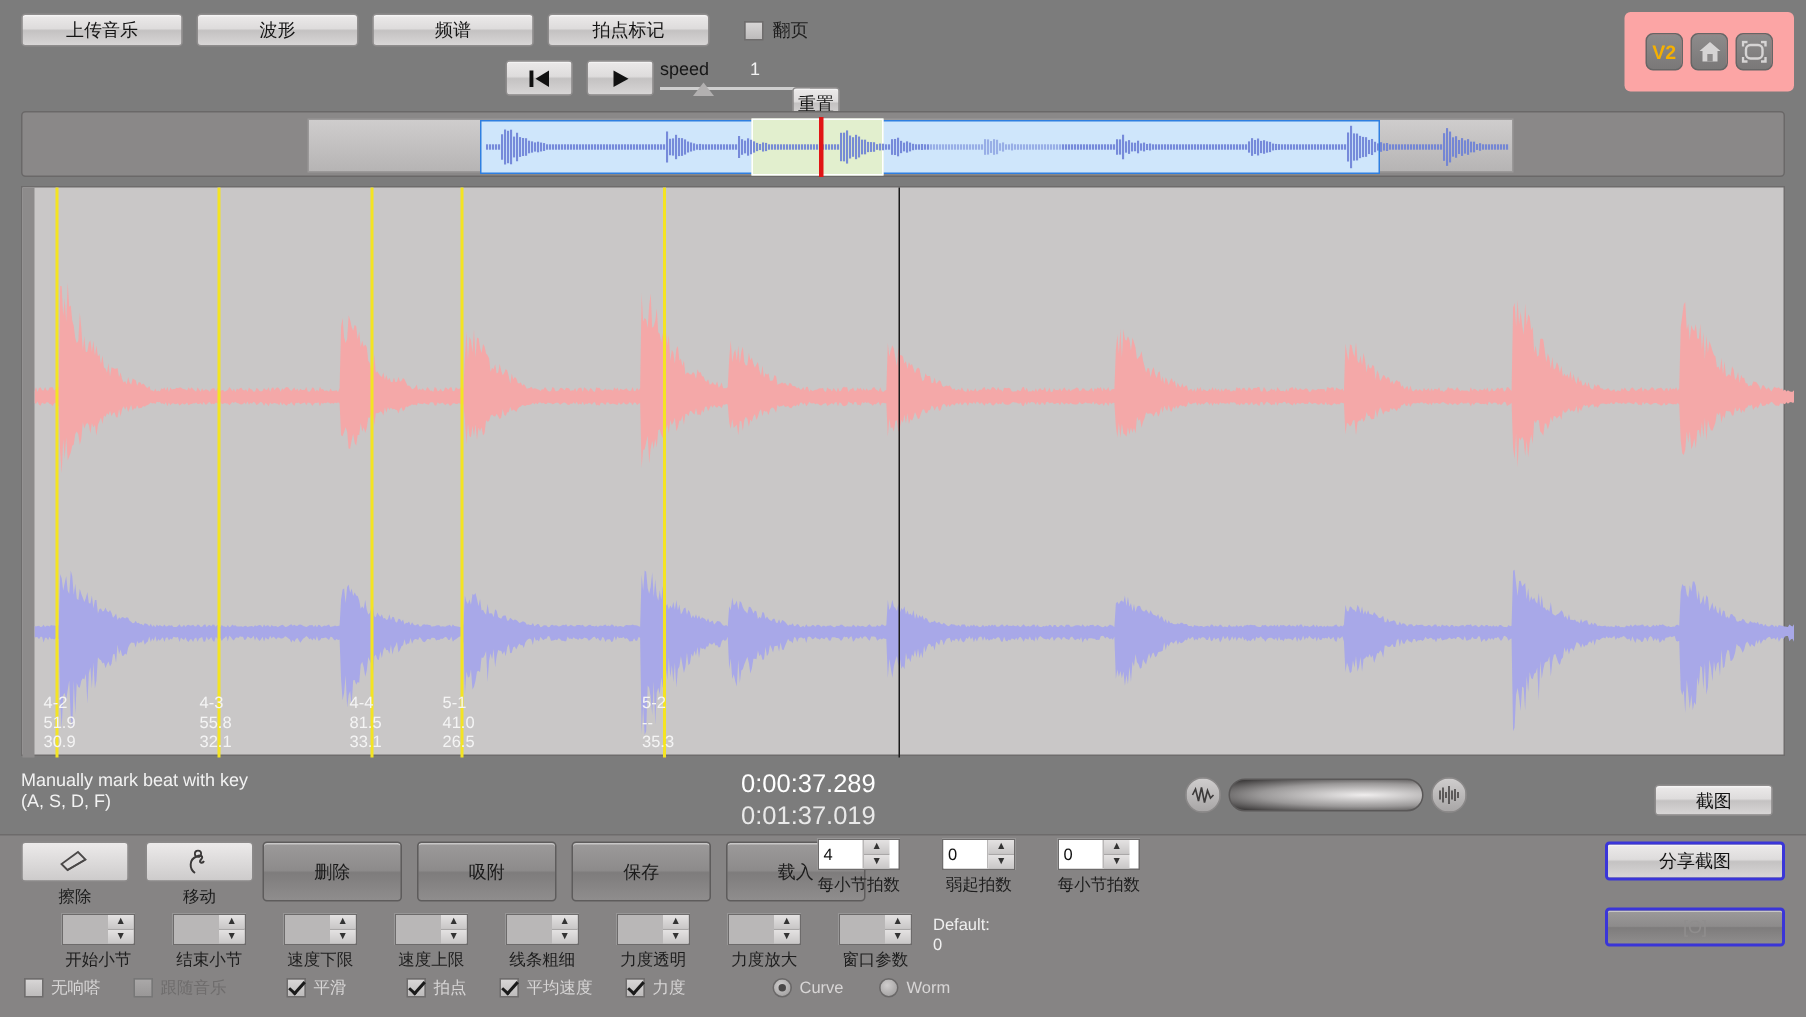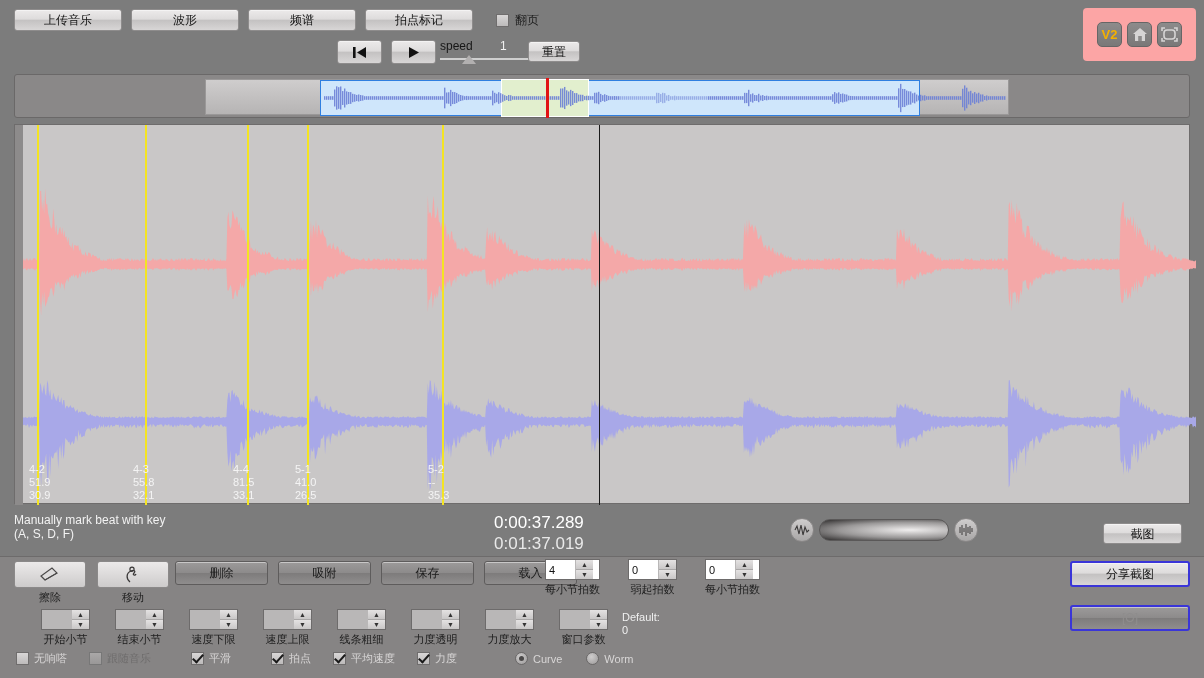--- a/index.html
+++ b/index.html
@@ -100,21 +100,21 @@
   #transport { position:absolute; left:337px; top:40px; display:flex; gap:9px; }
   #transport .btn { width:45px; height:24px; }
   #speed-wrap { position:absolute; left:440px; top:36px; width:100px; }
   #speed-label { font-size:12px; color:#161616; position:absolute; left:0; top:3px; }
   #speed-value { font-size:12px; color:#f2f2f2; position:absolute; left:60px; top:3px; }
   #speed-track { position:absolute; left:0; top:22px; width:100px; height:2px; background:#cfcfcf; }
   #speed-thumb {
     position:absolute; left:22px; top:19px; width:0;height:0;
     border-left:7px solid transparent;border-right:7px solid transparent;border-bottom:9px solid #b2b0b0;
   }
-  #reset-btn { position:absolute; left:528px; top:41px; width:52px; height:21px; }
+  #reset-btn { position:absolute; left:528px; top:58px; width:32px; height:21px; }
 
   #badges { position:absolute; right:8px; top:8px; display:flex; gap:5px;
     background:#fca5a5; border-radius:4px; padding:14px; }
   .badge { width:25px;height:25px;border-radius:5px;
     background:linear-gradient(to bottom,#8d8b8b,#7a7878);
     display:flex;align-items:center;justify-content:center;border:1px solid #666; }
   #badge-v2 { color:#f5b000; font-weight:bold; font-size:13px; }
 
   
   #overview-outer {
@@ -182,21 +182,21 @@
   .toolbtn-wrap { width:72px; margin-right:11px; }
   .toolbtn {
     width:72px;height:27px;
     background:linear-gradient(to bottom,#eceaea,#cdcbcb);
     border:1px solid #8b8989; border-radius:3px;
     display:flex;align-items:center;justify-content:center;
   }
   .toolbtn-label { font-size:11px; color:#1d1d1d; text-align:center; margin-top:2px; }
 
   #action-btns { position:absolute; left:175px; top:4px; display:flex; gap:10px; }
-  #action-btns .btn { width:93px; height:24px; }
+  #action-btns .btn { width:93px; height:40px; }
 
   #spin-row { position:absolute; left:545px; top:2px; display:flex; gap:28px; }
   #right-btns { position:absolute; right:14px; top:0; width:120px; }
   #share-btn { width:120px; height:26px; margin-top:4px; }
   #cam-btn { width:120px; height:26px; margin-top:18px; }
 
   #row2 { position:absolute; left:14px; top:52px; display:flex; align-items:flex-start; }
   #sd-btn { width:130px; height:26px; }
   #row2-spins { display:flex; gap:25px; margin-left:27px; }
   #default-note { font-size:11px; color:#f0f0f0; line-height:13px; margin-left:14px; margin-top:2px; }

